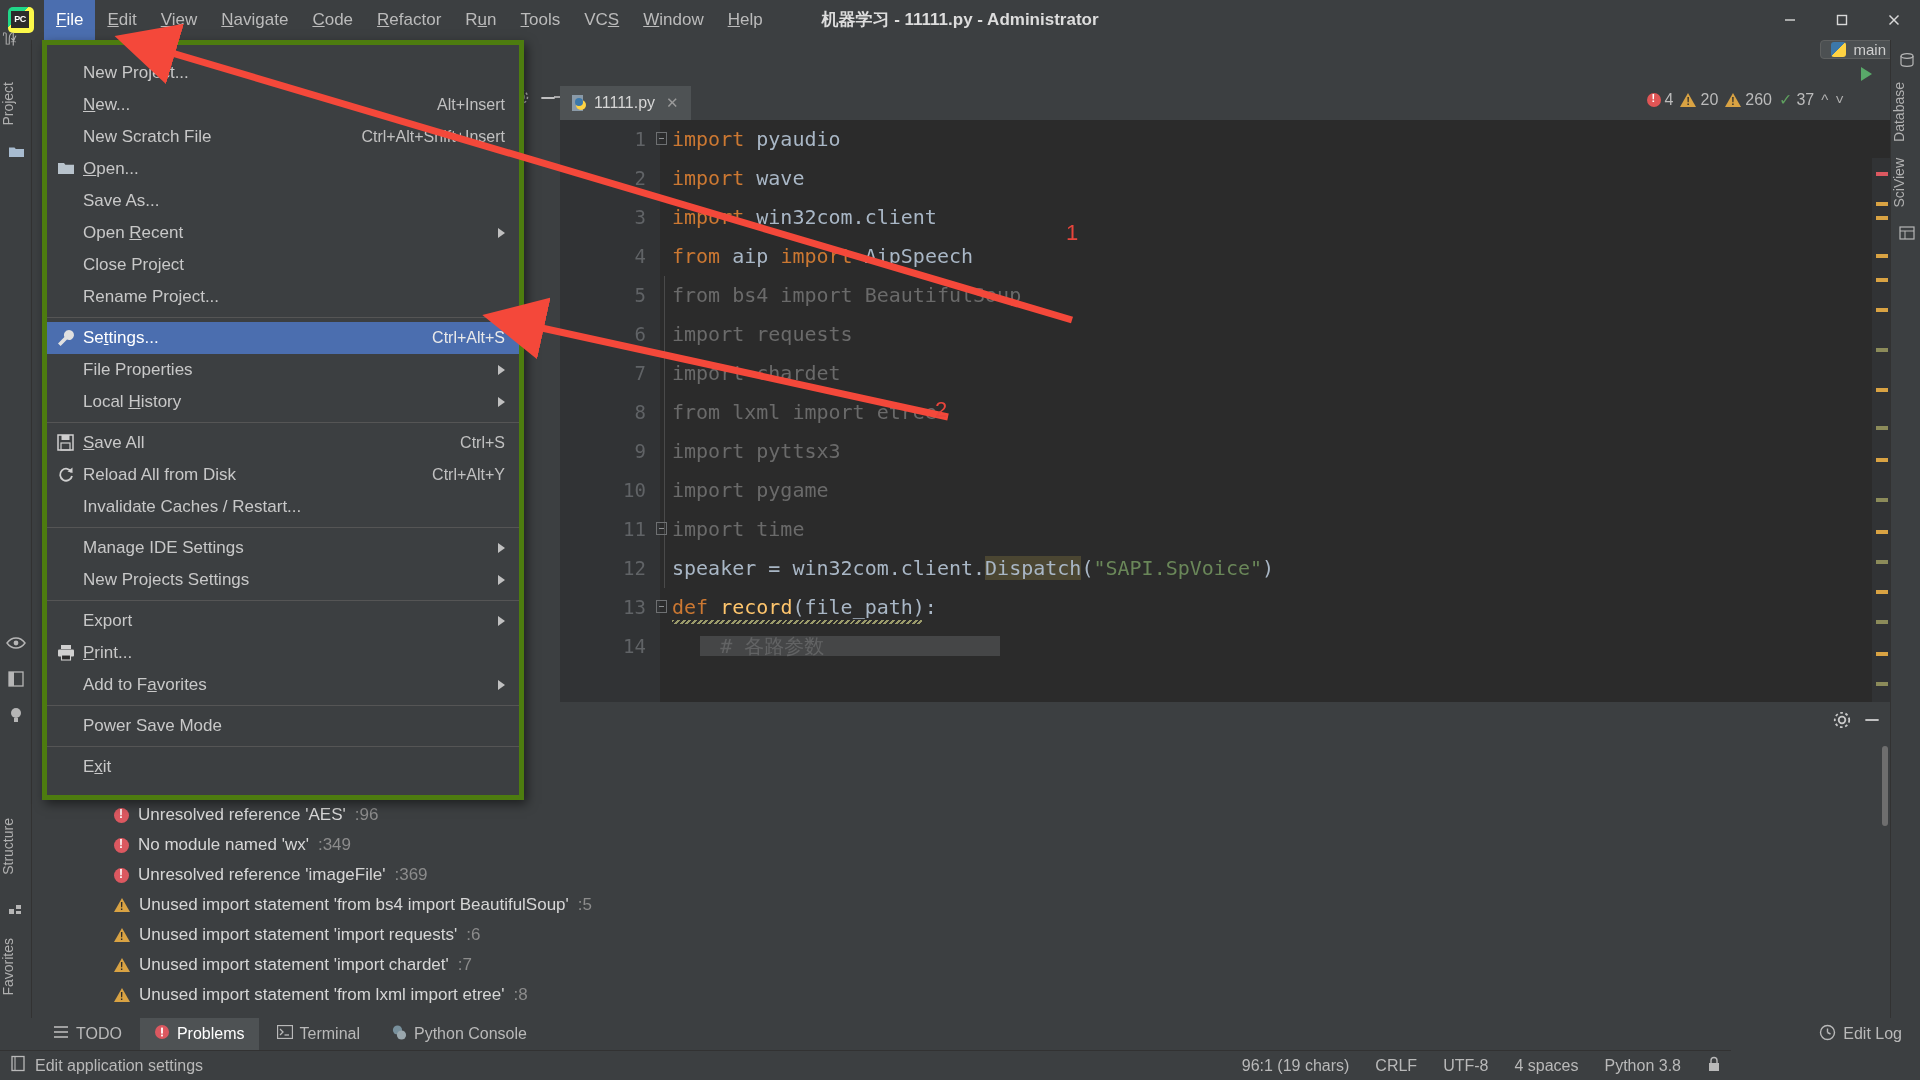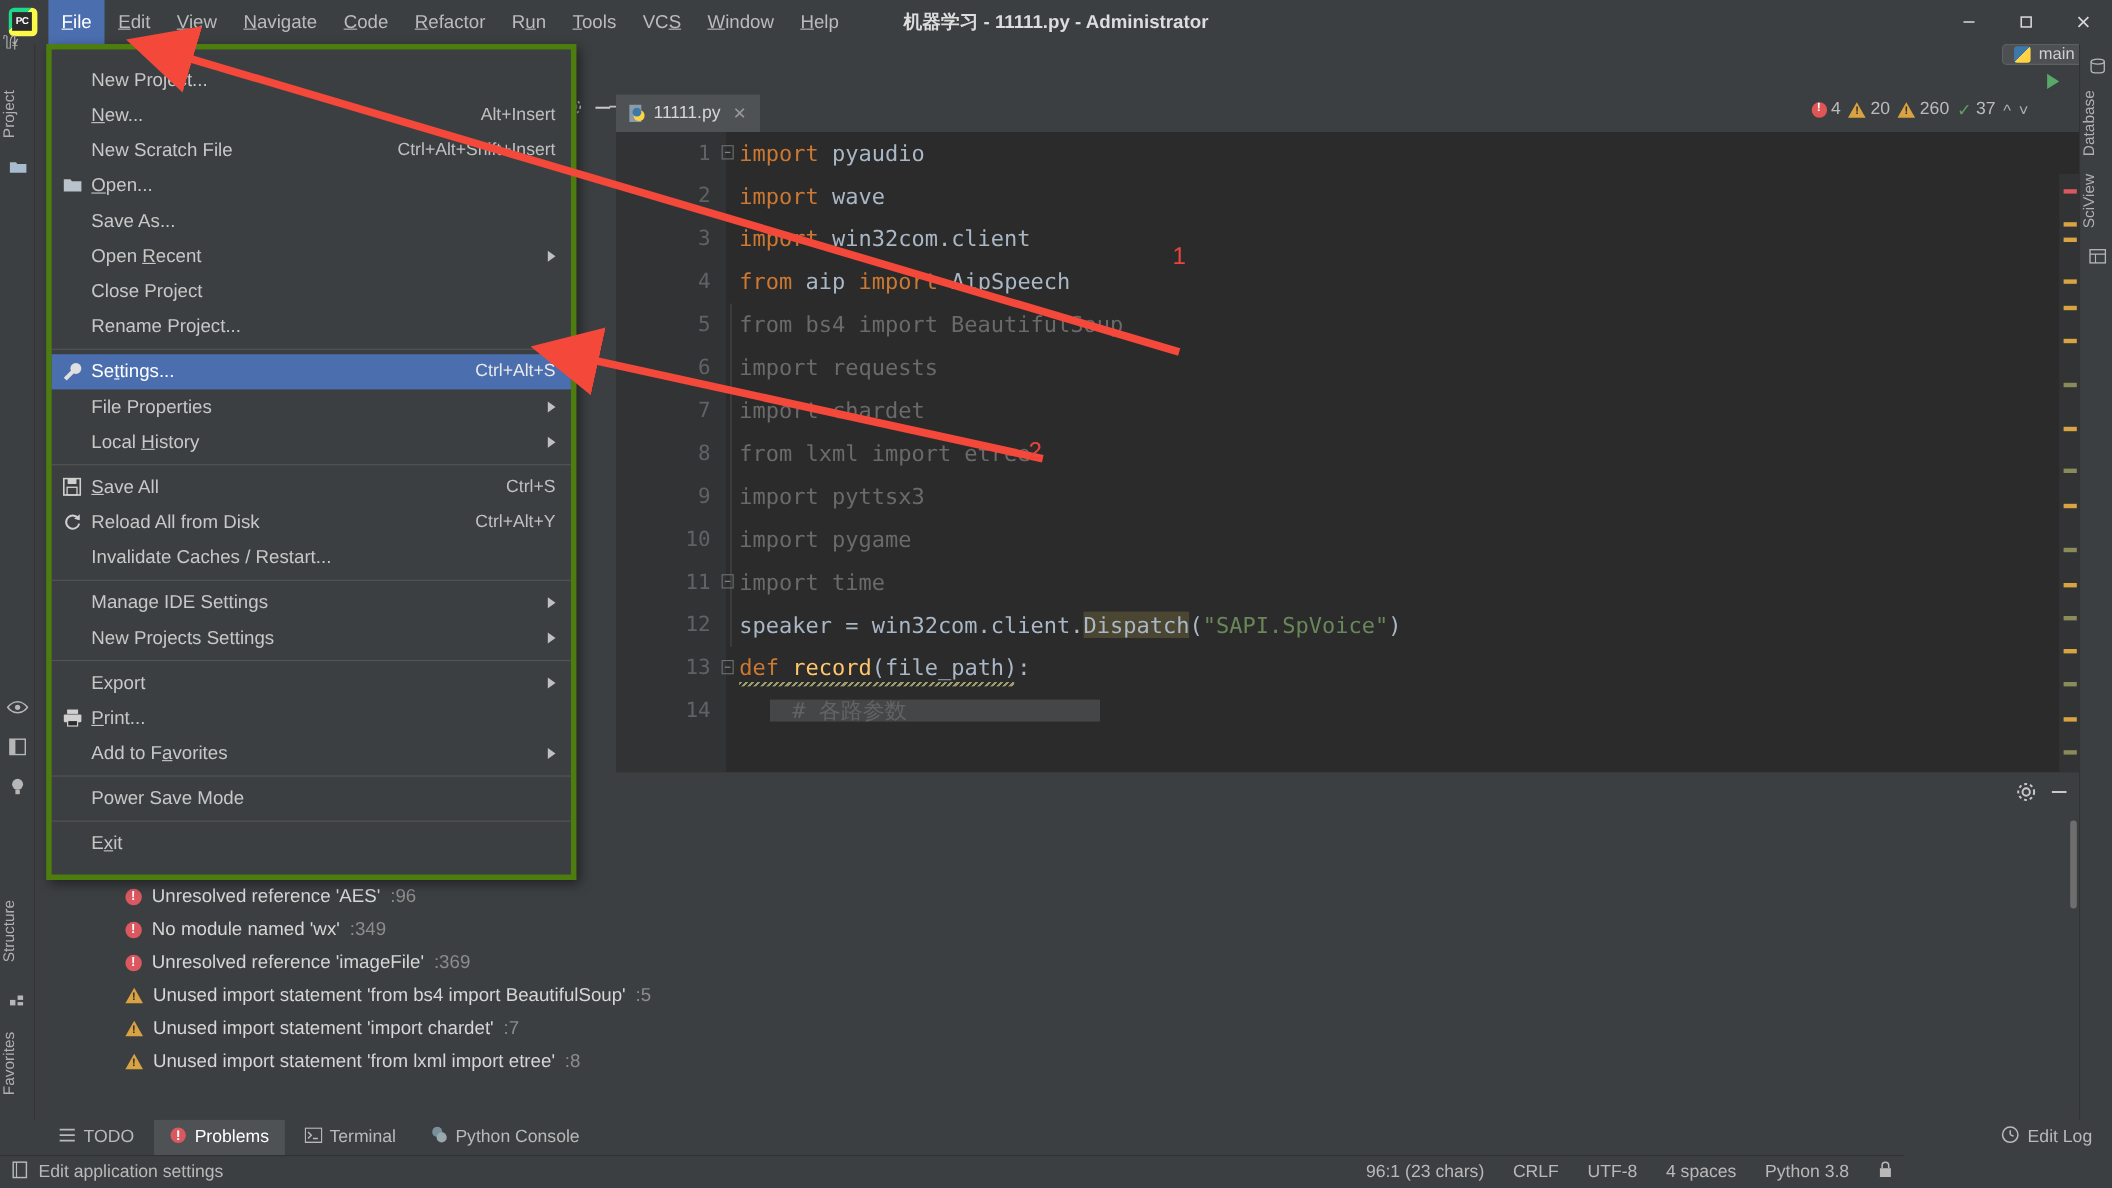--- a/index.html
+++ b/index.html
@@ -528,20 +528,25 @@
           <span>Unresolved reference 'imageFile'</span>
           <span class="prob-line">:369</span>
         </div>
         <div class="prob-row">
           <span class="iwarn"></span>
           <span>Unused import statement 'from bs4 import BeautifulSoup'</span>
           <span class="prob-line">:5</span>
         </div>
         <div class="prob-row">
           <span class="iwarn"></span>
+          <span>Unused import statement 'import requests'</span>
+          <span class="prob-line">:6</span>
+        </div>
+        <div class="prob-row">
+          <span class="iwarn"></span>
           <span>Unused import statement 'import chardet'</span>
           <span class="prob-line">:7</span>
         </div>
         <div class="prob-row">
           <span class="iwarn"></span>
           <span>Unused import statement 'from lxml import etree'</span>
           <span class="prob-line">:8</span>
         </div>
       </div>
     <div class="vscroll-prob"></div>
@@ -595,21 +600,21 @@
     <div class="sb-left">
       <span>
         <svg width="16" height="17" viewBox="0 0 16 17">
             <rect x="2" y="1.5" width="12" height="14" fill="none" stroke="#b9b9b9" stroke-width="1.3"></rect>
             <line x1="5" y1="1.5" x2="5" y2="15.5" stroke="#b9b9b9" stroke-width="1.1"></line>
           </svg>
       </span>
       <span>Edit application settings</span>
     </div>
     <div class="sb-right">
-      <span>96:1 (23 chars)</span>
+      <span>96:1 (19 chars)</span>
       <span>CRLF</span>
       <span>UTF-8</span>
       <span>4 spaces</span>
       <span>Python 3.8</span>
       <span>
         <svg width="14" height="16" viewBox="0 0 14 16">
             <rect x="2" y="7" width="10" height="8" fill="#b9b9b9"></rect>
             <path d="M4 7V4.5a3 3 0 0 1 6 0V7" fill="none" stroke="#b9b9b9" stroke-width="1.4"></path>
           </svg>
       </span>

